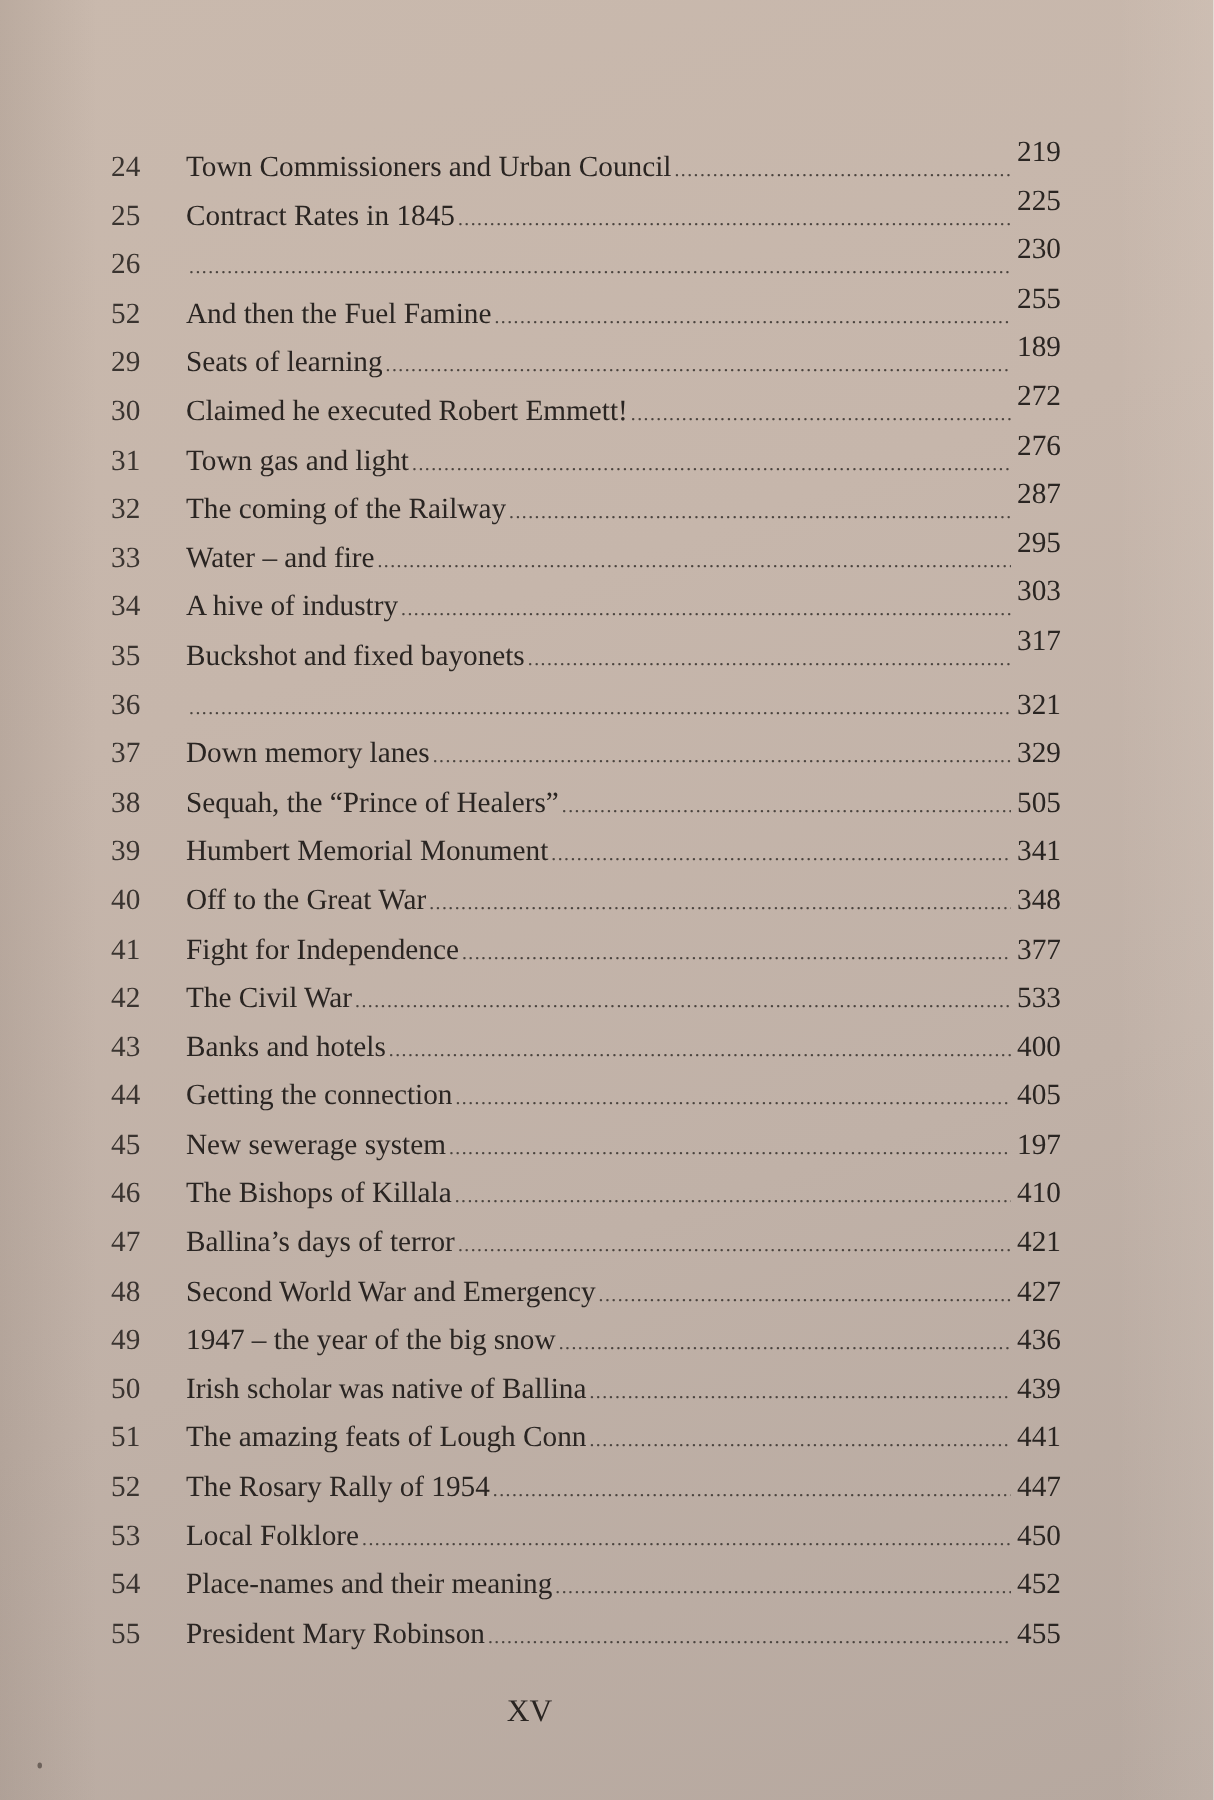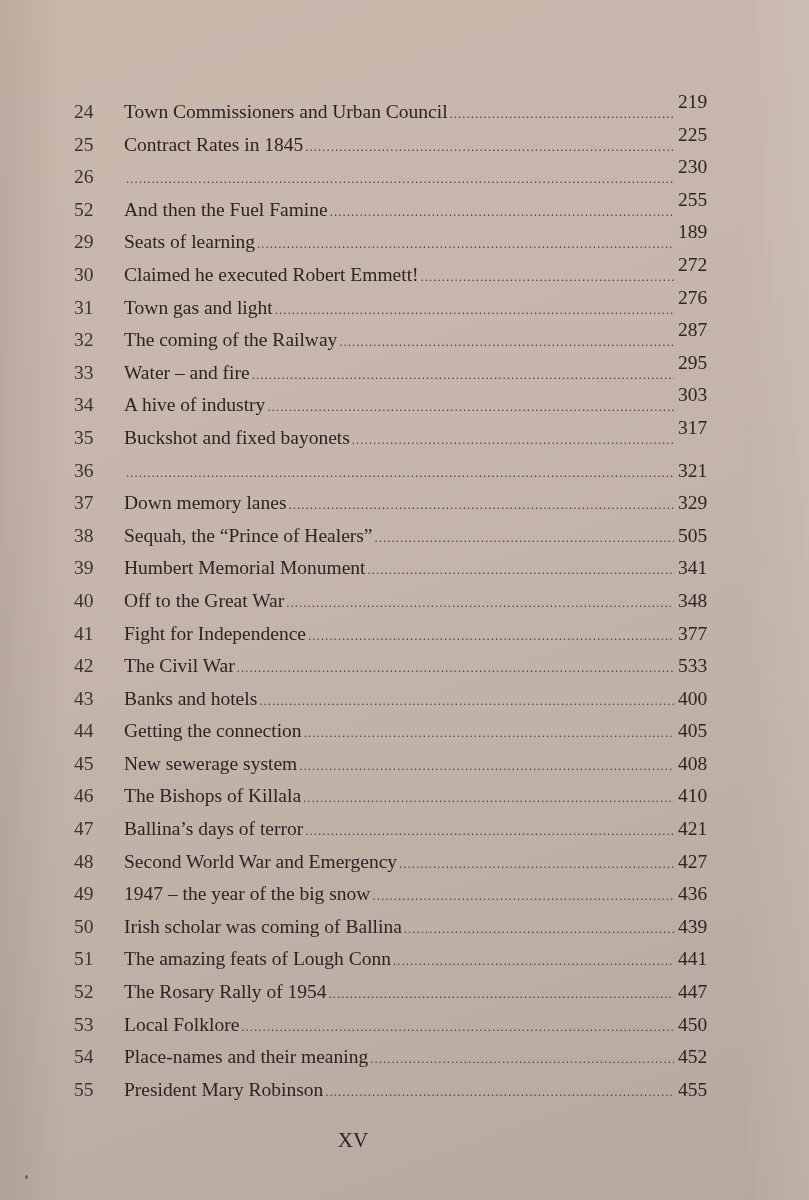--- a/index.html
+++ b/index.html
@@ -207,21 +207,21 @@
   <div class="toc-row">
       <span class="toc-num">44</span>
       <span class="toc-title">Getting the connection</span>
       <span class="toc-leader"></span>
       <span class="toc-page">405</span>
     </div>
   <div class="toc-row">
       <span class="toc-num">45</span>
       <span class="toc-title">New sewerage system</span>
       <span class="toc-leader"></span>
-      <span class="toc-page">408</span>
+      <span class="toc-page">197</span>
     </div>
   <div class="toc-row">
       <span class="toc-num">46</span>
       <span class="toc-title">The Bishops of Killala</span>
       <span class="toc-leader"></span>
       <span class="toc-page">410</span>
     </div>
   <div class="toc-row">
       <span class="toc-num">47</span>
       <span class="toc-title">Ballina’s days of terror</span>
@@ -235,21 +235,21 @@
       <span class="toc-page">427</span>
     </div>
   <div class="toc-row">
       <span class="toc-num">49</span>
       <span class="toc-title">1947 – the year of the big snow</span>
       <span class="toc-leader"></span>
       <span class="toc-page">436</span>
     </div>
   <div class="toc-row">
       <span class="toc-num">50</span>
-      <span class="toc-title">Irish scholar was coming of Ballina</span>
+      <span class="toc-title">Irish scholar was native of Ballina</span>
       <span class="toc-leader"></span>
       <span class="toc-page">439</span>
     </div>
   <div class="toc-row">
       <span class="toc-num">51</span>
       <span class="toc-title">The amazing feats of Lough Conn</span>
       <span class="toc-leader"></span>
       <span class="toc-page">441</span>
     </div>
   <div class="toc-row">

